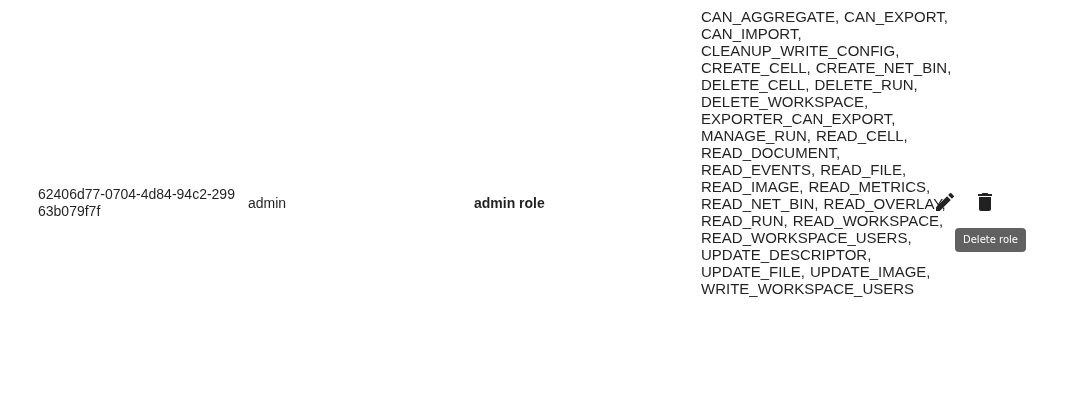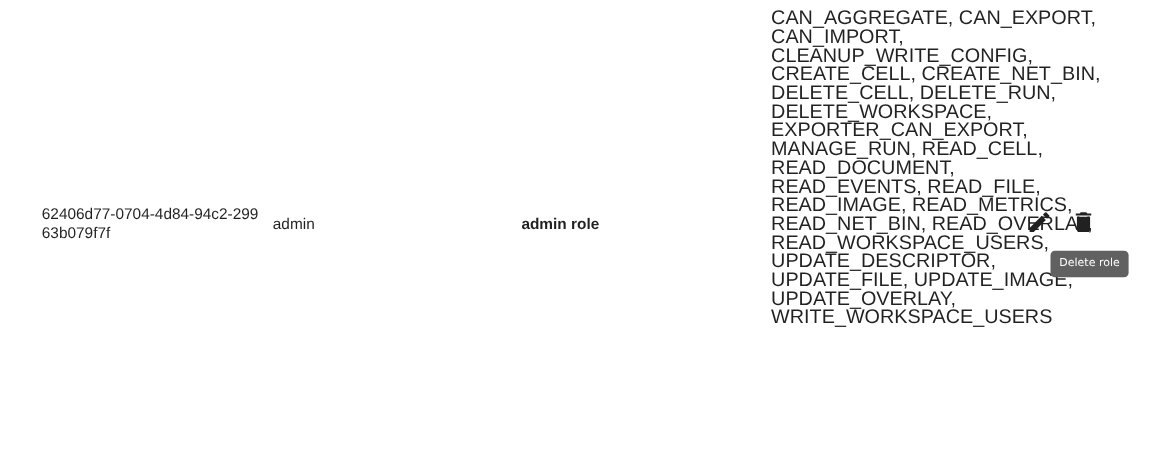--- a/index.html
+++ b/index.html
@@ -35,21 +35,21 @@
   }
   .cell-desc {
     left: 474px;
     top: 195px;
     font-weight: bold;
   }
   .cell-perms {
     left: 701px;
     top: 8px;
     width: 222px;
-    font-size: 18px;
+    font-size: 15px;
     line-height: 17px;
   }
   .perm-line {
     white-space: nowrap;
     display: block;
   }
   .perm {
     display: inline;
   }
   .perm + .perm {
@@ -98,24 +98,24 @@
       <span class="perm-line"><span class="perm">CLEANUP_WRITE_CONFIG,</span></span>
       <span class="perm-line"><span class="perm">CREATE_CELL,</span><span class="perm">CREATE_NET_BIN,</span></span>
       <span class="perm-line"><span class="perm">DELETE_CELL,</span><span class="perm">DELETE_RUN,</span></span>
       <span class="perm-line"><span class="perm">DELETE_WORKSPACE,</span></span>
       <span class="perm-line"><span class="perm">EXPORTER_CAN_EXPORT,</span></span>
       <span class="perm-line"><span class="perm">MANAGE_RUN,</span><span class="perm">READ_CELL,</span></span>
       <span class="perm-line"><span class="perm">READ_DOCUMENT,</span></span>
       <span class="perm-line"><span class="perm">READ_EVENTS,</span><span class="perm">READ_FILE,</span></span>
       <span class="perm-line"><span class="perm">READ_IMAGE,</span><span class="perm">READ_METRICS,</span></span>
       <span class="perm-line"><span class="perm">READ_NET_BIN,</span><span class="perm">READ_OVERLAY,</span></span>
+      <span class="perm-line"><span class="perm">READ_RUN,</span><span class="perm">READ_WORKSPACE,</span></span>
       <span class="perm-line"><span class="perm">READ_WORKSPACE_USERS,</span></span>
       <span class="perm-line"><span class="perm">UPDATE_DESCRIPTOR,</span></span>
       <span class="perm-line"><span class="perm">UPDATE_FILE,</span><span class="perm">UPDATE_IMAGE,</span></span>
-      <span class="perm-line"><span class="perm">UPDATE_OVERLAY,</span></span>
       <span class="perm-line"><span class="perm">WRITE_WORKSPACE_USERS</span></span>
     </div>
 
   <div class="actions">
     <div class="icon-btn">
       <svg viewBox="0 0 24 24">
         <path d="M3 17.25V21h3.75L17.81 9.94l-3.75-3.75L3 17.25zM20.71 7.04a1 1 0 0 0 0-1.41l-2.34-2.34a1 1 0 0 0-1.41 0l-1.83 1.83 3.75 3.75 1.83-1.83z"></path>
       </svg>
     </div>
     <div class="icon-btn">

